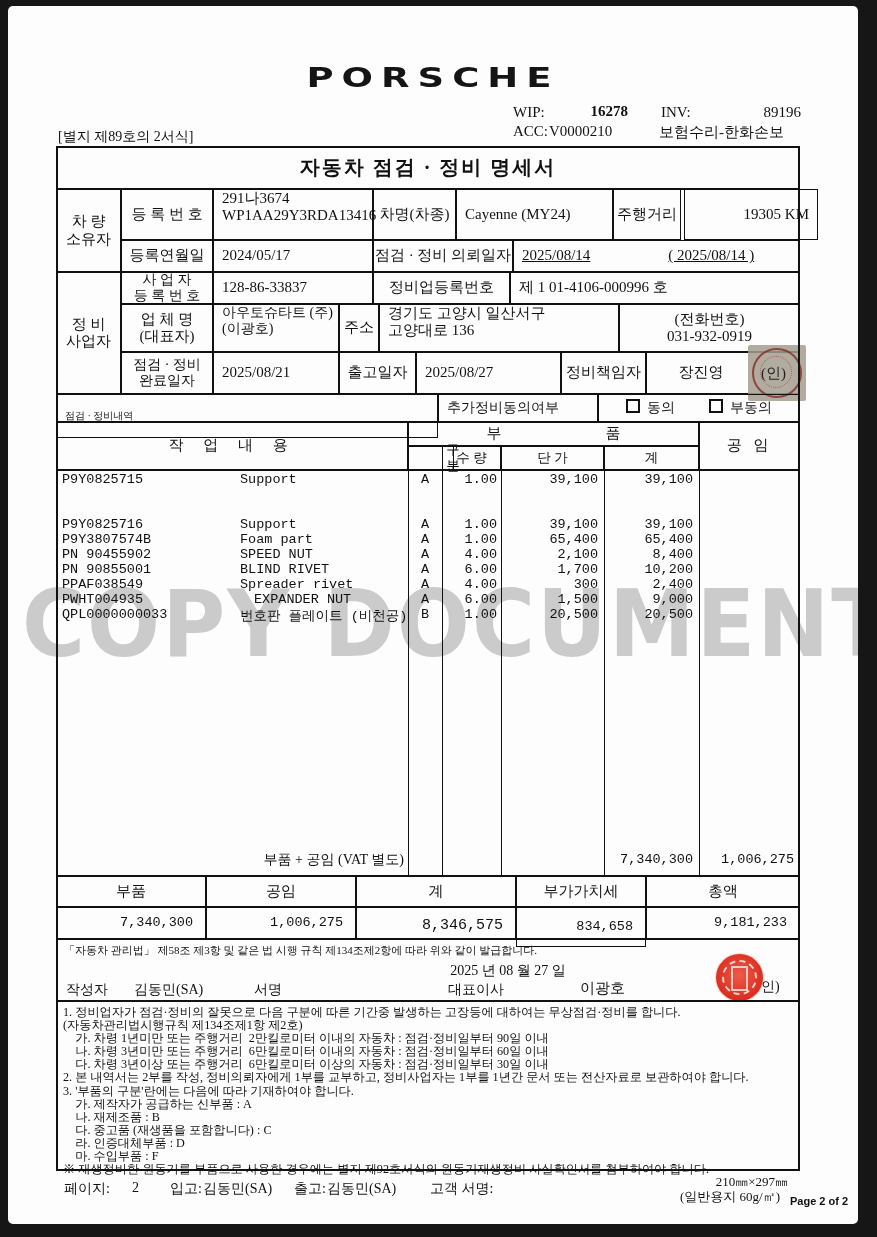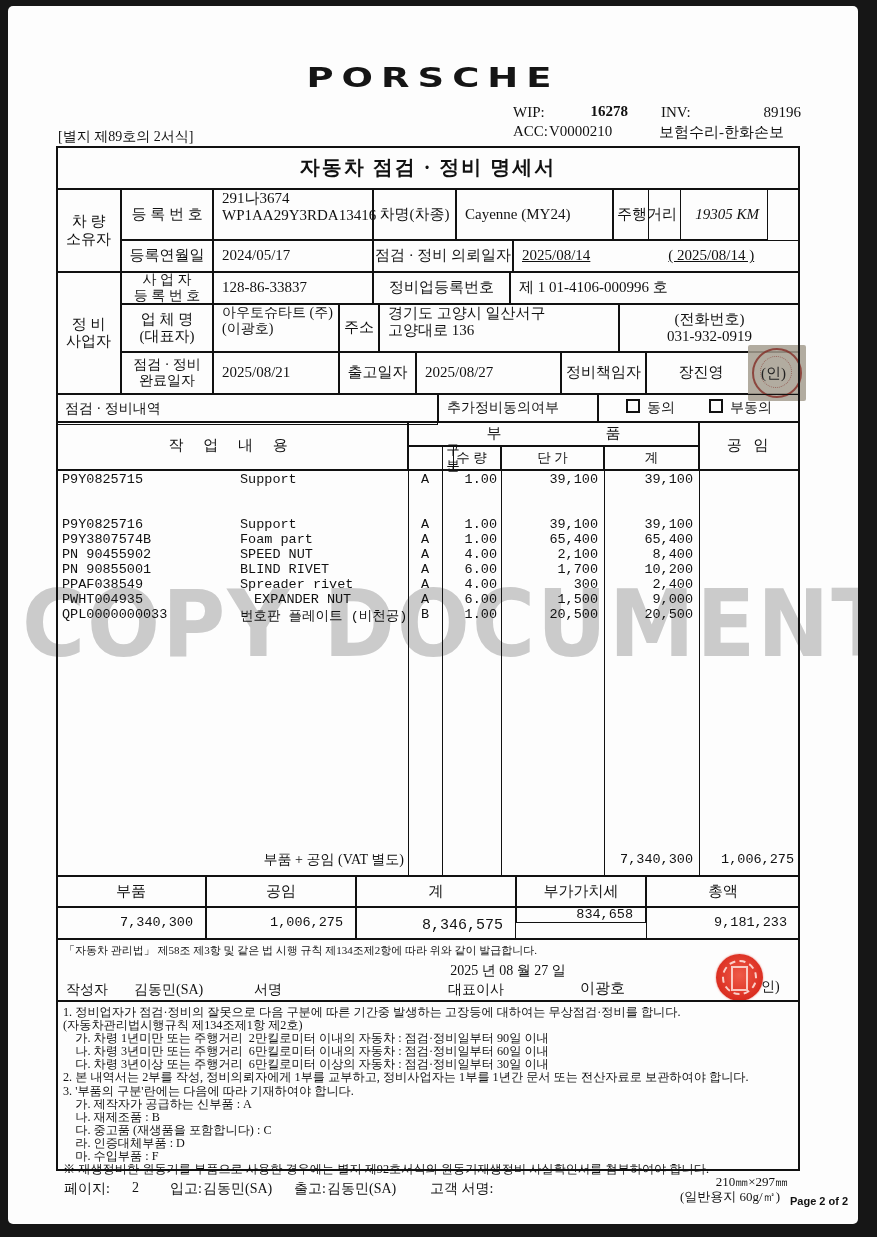--- a/index.html
+++ b/index.html
@@ -109,21 +109,21 @@
   </div>
 
   <div class="c" style="left:113px;top:183px;width:92px;height:51px;">등 록 번 호</div>
   <div class="c col left" style="left:205px;top:183px;width:160px;height:51px;align-items:flex-start;">
     <span>291나3674</span>
     <span>WP1AA29Y3RDA13416</span>
   </div>
   <div class="c" style="left:365px;top:183px;width:83px;height:51px;">차명(차종)</div>
   <div class="c left" style="left:448px;top:183px;width:157px;height:51px;">Cayenne (MY24)</div>
   <div class="c" style="left:605px;top:183px;width:68px;height:51px;">주행거리</div>
-  <div class="c right" style="left:640px;top:183px;width:120px;height:51px;font-style:italic;">19305 KM</div>
+  <div class="c right" style="left:676px;top:183px;width:134px;height:51px;">19305 KM</div>
 
   <div class="c" style="left:113px;top:234px;width:92px;height:32px;">등록연월일</div>
   <div class="c left" style="left:205px;top:234px;width:160px;height:32px;">2024/05/17</div>
   <div class="c" style="left:365px;top:234px;width:140px;height:32px;">점검 · 정비 의뢰일자</div>
   <div class="c left" style="left:505px;top:234px;width:287px;height:32px;text-decoration:underline;">
     <span>2025/08/14</span>
     <span style="margin-left:78px;">( 2025/08/14 )</span>
   </div>
 
   <div class="c col" style="left:113px;top:266px;width:92px;height:32px;font-size:14px;">
@@ -159,21 +159,21 @@
   <div class="c left" style="left:205px;top:346px;width:126px;height:42px;">2025/08/21</div>
   <div class="c" style="left:331px;top:346px;width:77px;height:42px;">출고일자</div>
   <div class="c left" style="left:408px;top:346px;width:145px;height:42px;">2025/08/27</div>
   <div class="c" style="left:553px;top:346px;width:85px;height:42px;">정비책임자</div>
   <div class="c" style="left:638px;top:346px;width:154px;height:42px;padding-right:44px;">장진영</div>
   <div class="stamp-gray">
       <div class="ring"></div>
     </div>
   <span class="seal-text" style="left:753px;top:358px;">(인)</span>
 
-  <div class="c left" style="left:48px;top:388px;width:382px;height:31px;font-size:14px;font-family:Liberation Serif, serif;">점검 · 정비내역</div>
+  <div class="c left" style="left:48px;top:388px;width:382px;height:44px;font-size:10px;font-family:Liberation Serif, serif;">점검 · 정비내역</div>
   <div class="c left" style="left:430px;top:388px;width:160px;height:28px;padding-left:8px;font-size:14px;">추가정비동의여부</div>
   <div class="c" style="left:590px;top:388px;width:202px;height:28px;font-size:14px;gap:34px;">
     <span><span class="checkbox"></span><span>동의</span></span>
     <span><span class="checkbox"></span><span>부동의</span></span>
   </div>
 
   <div class="c" style="left:48px;top:416px;width:352px;height:48px;letter-spacing:8px;">작 업 내 용</div>
   <div class="c" style="left:400px;top:416px;width:291px;height:24px;gap:104px;">
     <span>부</span>
     <span>품</span>
@@ -253,21 +253,21 @@
 
   <div class="c" style="left:48px;top:870px;width:150px;height:31px;">부품</div>
   <div class="c" style="left:198px;top:870px;width:150px;height:31px;">공임</div>
   <div class="c" style="left:348px;top:870px;width:160px;height:31px;">계</div>
   <div class="c" style="left:508px;top:870px;width:130px;height:31px;">부가가치세</div>
   <div class="c" style="left:638px;top:870px;width:154px;height:31px;">총액</div>
 
   <div class="c right mono sm" style="left:48px;top:901px;width:150px;height:32px;padding-right:12px;">7,340,300</div>
   <div class="c right mono sm" style="left:198px;top:901px;width:150px;height:32px;padding-right:12px;">1,006,275</div>
   <div class="c right mono" style="left:348px;top:901px;width:160px;height:32px;padding-right:12px;font-size:15px;align-items:flex-end;padding-bottom:4px;">8,346,575</div>
-  <div class="c right mono sm" style="left:508px;top:901px;width:130px;height:16px;padding-right:12px;">834,658</div>
+  <div class="c right mono sm" style="left:508px;top:901px;width:130px;height:40px;padding-right:12px;">834,658</div>
   <div class="c right mono sm" style="left:638px;top:901px;width:154px;height:32px;padding-right:12px;">9,181,233</div>
 
   <div class="c" style="left:48px;top:933px;width:744px;height:62px;"></div>
   <span class="t" style="left:56px;top:937px;font-size:11px;">「자동차 관리법」  제58조 제3항 및 같은 법 시행 규칙 제134조제2항에 따라 위와 같이 발급합니다.</span>
   <span class="t" style="left:370px;top:956px;width:260px;text-align:center;font-size:14px;">2025 년 08 월 27 일</span>
   <span class="t" style="left:58px;top:975px;font-size:14px;">작성자</span>
   <span class="t" style="left:126px;top:975px;font-size:14px;">김동민(SA)</span>
   <span class="t" style="left:246px;top:975px;font-size:14px;">서명</span>
   <span class="t" style="left:440px;top:975px;font-size:14px;">대표이사</span>
   <span class="t" style="left:572px;top:973px;font-size:15px;">이광호</span>

